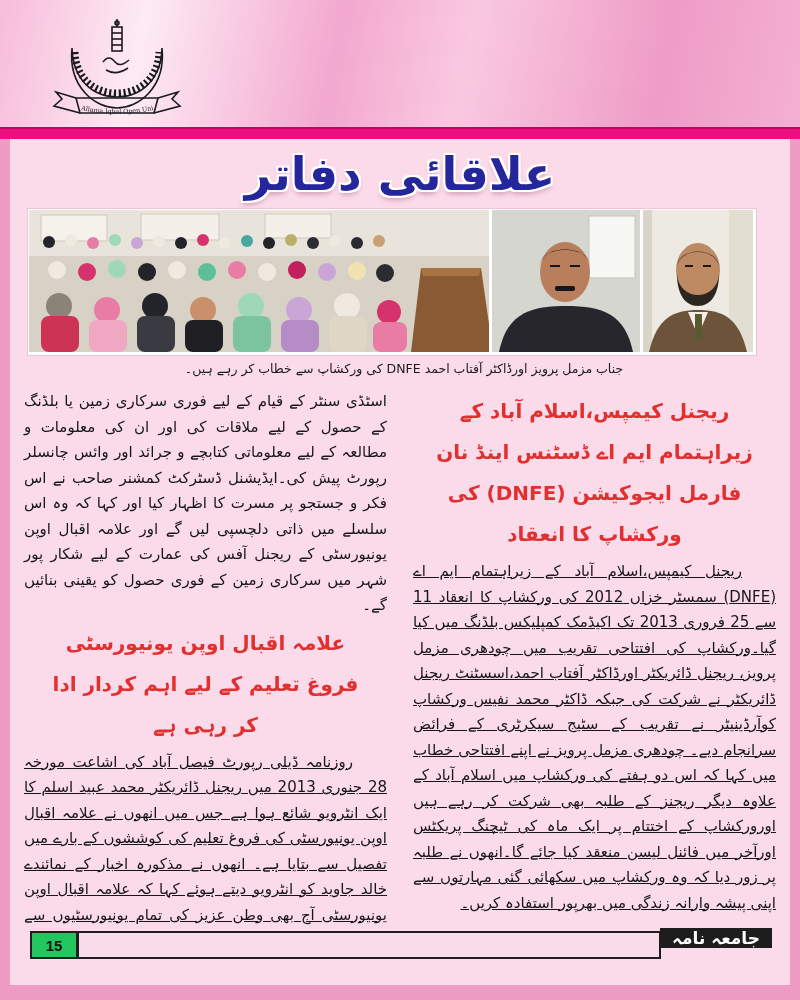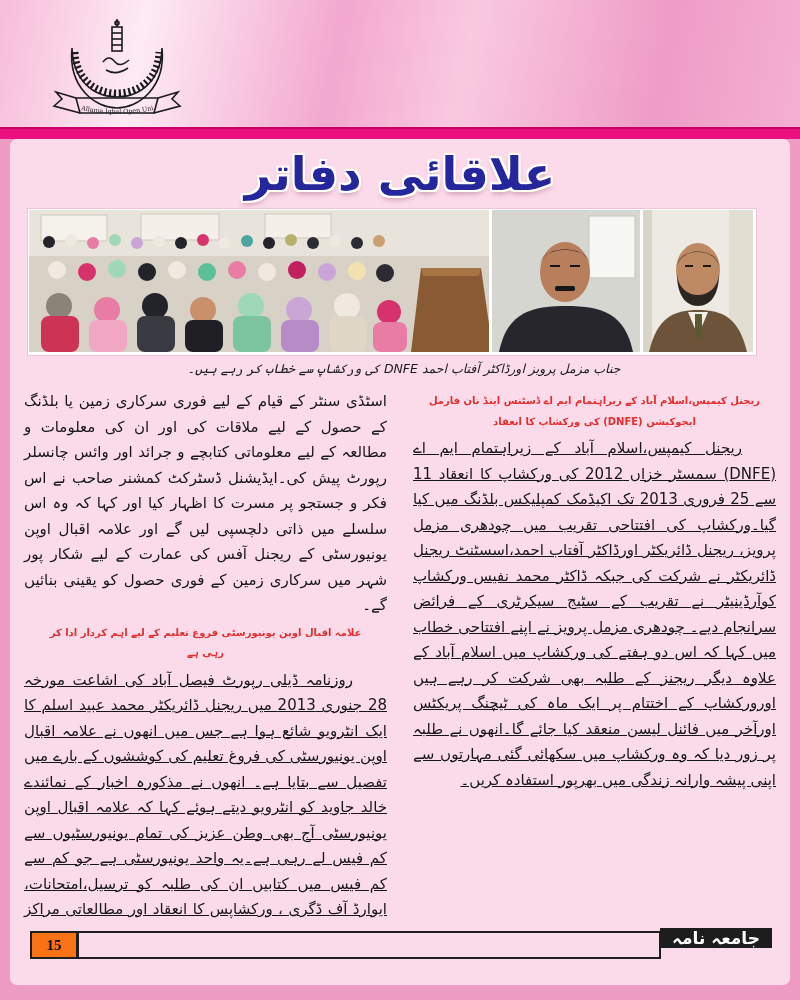--- a/index.html
+++ b/index.html
@@ -3,36 +3,36 @@
 <meta charset="utf-8">
 <style>
   html,body{margin:0;padding:0;background:#888;}
   .page{position:relative;width:800px;height:1000px;margin:0 auto;background:#ef9cc5;
         overflow:hidden;font-family:"DejaVu Sans",sans-serif;}
   .band{position:absolute;top:0;left:0;width:800px;height:127px;
         background:linear-gradient(100deg,#f7bcd9 0%,#fdebf4 18%,#f3a8cf 42%,#f9c9e0 58%,#ef9cc6 82%,#f4b0d2 100%);}
   .logo{position:absolute;left:48px;top:18px;width:138px;height:104px;}
   .stripe{position:absolute;top:127px;left:0;width:800px;height:10px;background:#ec0f80;
         border-top:2px solid #c50166;}
-  .inner{position:absolute;top:139px;left:10px;right:10px;bottom:15px;background:#fbdbe9;border-radius:7px;}
+  .inner{position:absolute;top:139px;left:10px;right:10px;bottom:15px;background:#fbdbe9;}
   .title{margin:0;position:absolute;top:8px;left:0;right:0;text-align:center;
         font-size:46px;font-weight:bold;color:#26269c;letter-spacing:1px;
         text-shadow:-2px -2px 0 #fff,2px -2px 0 #fff,-2px 2px 0 #fff,2px 2px 0 #fff,0 4px 5px rgba(130,40,90,.35);}
   .photo-wrap{position:absolute;top:70px;left:18px;width:726px;height:144px;background:#fff;
         padding:1px;box-shadow:0 0 0 1px #eec3d6;}
-  .caption{position:absolute;top:222px;left:8px;right:0;text-align:center;font-size:12.5px;color:#1b1b1b;font-style:italic;}
+  .caption{position:absolute;top:222px;left:8px;right:0;text-align:center;font-size:12.5px;color:#1b1b1b;}
   .cols{position:absolute;top:248px;left:10px;right:10px;height:538px;direction:rtl;
         display:flex;gap:18px;overflow:hidden;}
   .col{width:50%;}
-  .heading{color:#e22f2f;font-weight:bold;font-size:10px;line-height:2.05;text-align:center;margin:4px 18px;}
+  .heading{color:#e22f2f;font-weight:bold;font-size:20px;line-height:2.05;text-align:center;margin:4px 18px;}
   .body{font-size:15px;line-height:25.5px;text-align:justify;color:#161616;margin:2px 4px;}
   .indent{text-indent:34px;text-decoration:underline;}
   .footer{position:absolute;left:20px;right:18px;bottom:24px;height:30px;display:flex;align-items:flex-start;direction:ltr;}
-  .pagenum{width:44px;height:24px;border:2px solid #1e1e1e;background:#f97316;
-        font-family:Liberation Serif, serif;font-weight:bold;font-size:15px;color:#111;
+  .pagenum{width:44px;height:24px;border:2px solid #1e1e1e;background:#22c55e;
+        font-family:Liberation Sans, sans-serif;font-weight:bold;font-size:15px;color:#111;
         display:flex;align-items:center;justify-content:center;}
   .rule{flex:1;height:24px;border:2px solid #1e1e1e;border-left:3px solid #1e1e1e;margin-left:-2px;background:#f8dce8;}
   .brand{width:112px;height:20px;margin-left:-1px;margin-top:-3px;background:#1d1d1d;color:#fff;
         font-size:17px;font-weight:bold;display:flex;align-items:center;justify-content:center;}
 </style>
 </head>
 <body>
 
 <div class="page">
 

